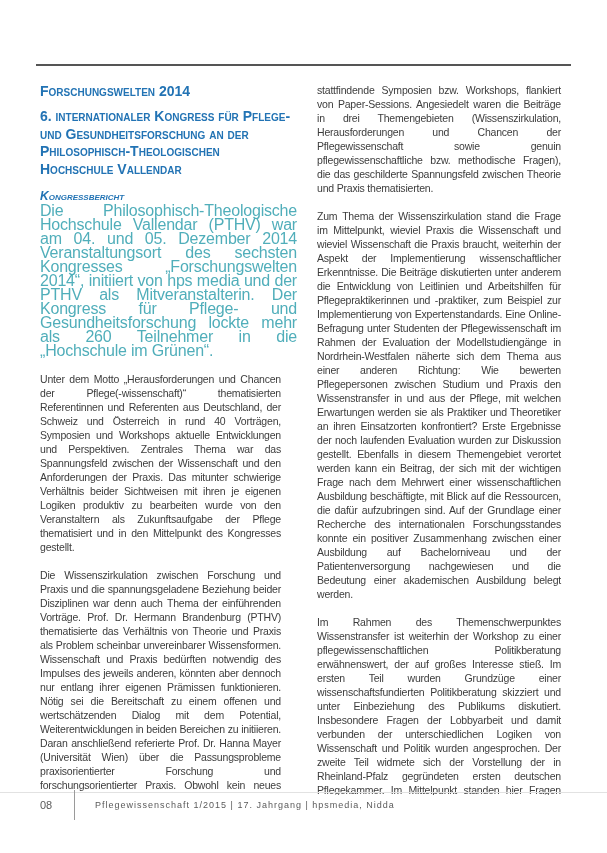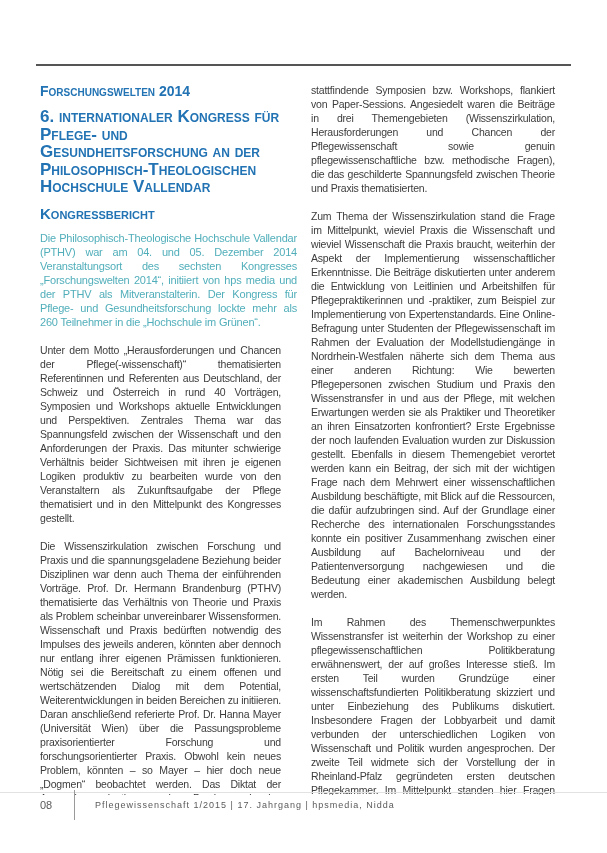--- a/index.html
+++ b/index.html
@@ -24,35 +24,35 @@
     position:absolute;left:40px;top:27px;margin:0;
     font-size:27px;font-weight:normal;letter-spacing:0.5px;
     color:var(--section-title-color);
   }
   .header-rule{
     position:absolute;left:36px;top:64px;width:535px;height:2px;
     background:var(--rule-dark);
   }
   .columns{
     position:absolute;left:40px;top:83px;width:531px;height:712px;
-    display:grid;grid-template-columns:257px 260px;column-gap:14px;
+    display:grid;grid-template-columns:257px 260px;column-gap:20px;
   }
   .col{overflow:hidden;height:712px;}
   .kicker,.title,.subtitle{
     font-variant:small-caps;
     color:var(--heading-blue);
     font-weight:bold;
     margin:0;
   }
   .kicker{font-size:14px;line-height:16px;margin-bottom:9px;}
-  .title{font-size:17px;line-height:17.5px;margin-bottom:10px;}
-  .subtitle{font-size:15px;line-height:16px;margin-bottom:9px;}
+  .title{font-size:14px;line-height:17.5px;margin-bottom:10px;}
+  .subtitle{font-size:12px;line-height:16px;font-style:italic;}
   .lead{
     color:var(--lead-teal);
-    font-size:11px;line-height:14px;letter-spacing:-0.2px;
+    font-size:16px;line-height:14px;letter-spacing:-0.2px;
     text-align:justify;margin:0 0 14px 0;
     hyphens:auto;
   }
   .body-p{
     color:var(--body-text);
     font-size:10.5px;line-height:14px;letter-spacing:-0.2px;
     text-align:justify;margin:0 16px 14px 0;
     hyphens:auto;
   }
   .page-bottom-rule{

